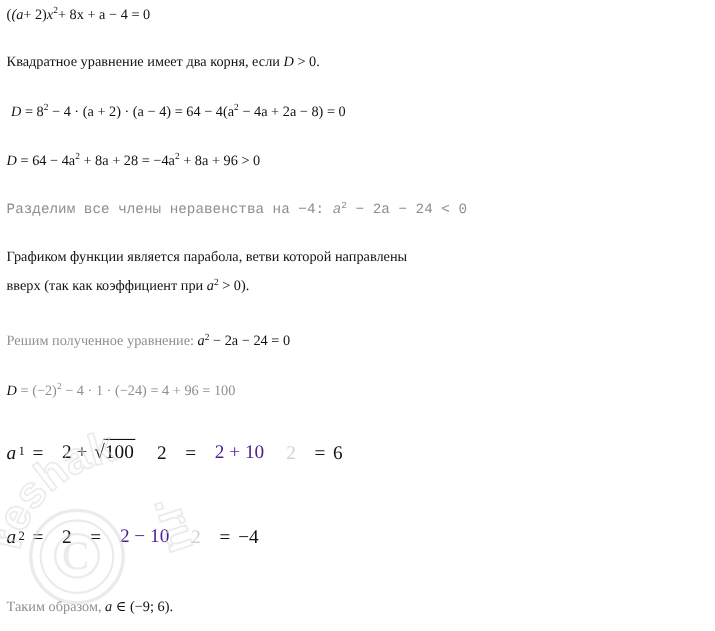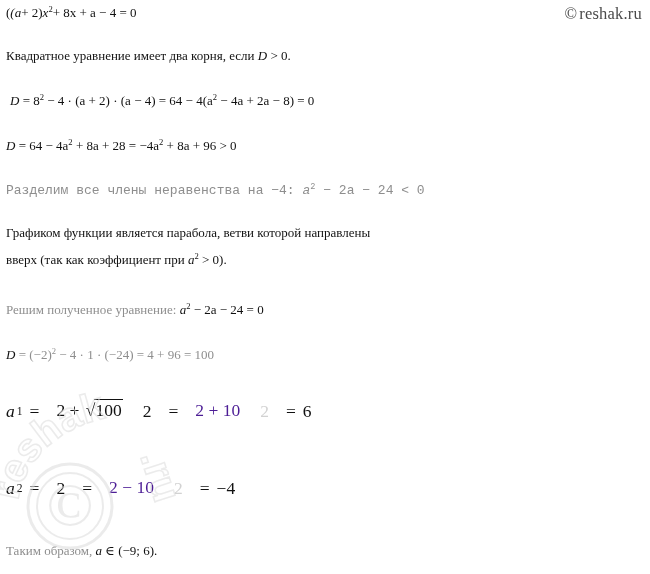--- a/index.html
+++ b/index.html
@@ -139,23 +139,20 @@
     border-top: 1.5px solid currentColor;
     padding: 0 1px 0 1px;
     margin-left: -1px;
   }
 </style>
 </head>
 <body>
 
 <div id="solution-page">
 
-  <div class="corner-watermark">
-    <span class="copy-glyph">©</span><span>reshak.ru</span>
-  </div>
 
   <div class="page-watermark">
     <svg width="260" height="170" viewBox="0 0 260 170" aria-hidden="true">
       <defs>
         <path id="arcpath" d="M 10,105 A 115,95 0 0 1 150,20"></path>
       </defs>
 
       <circle cx="62" cy="108" r="42" fill="none" stroke="#dcdcdc" stroke-width="3"></circle>
       <circle cx="62" cy="108" r="33" fill="none" stroke="#dcdcdc" stroke-width="2"></circle>
       <text x="62" y="127" text-anchor="middle" font-family="'Liberation Serif', serif" font-size="62" fill="#dcdcdc">©</text>

